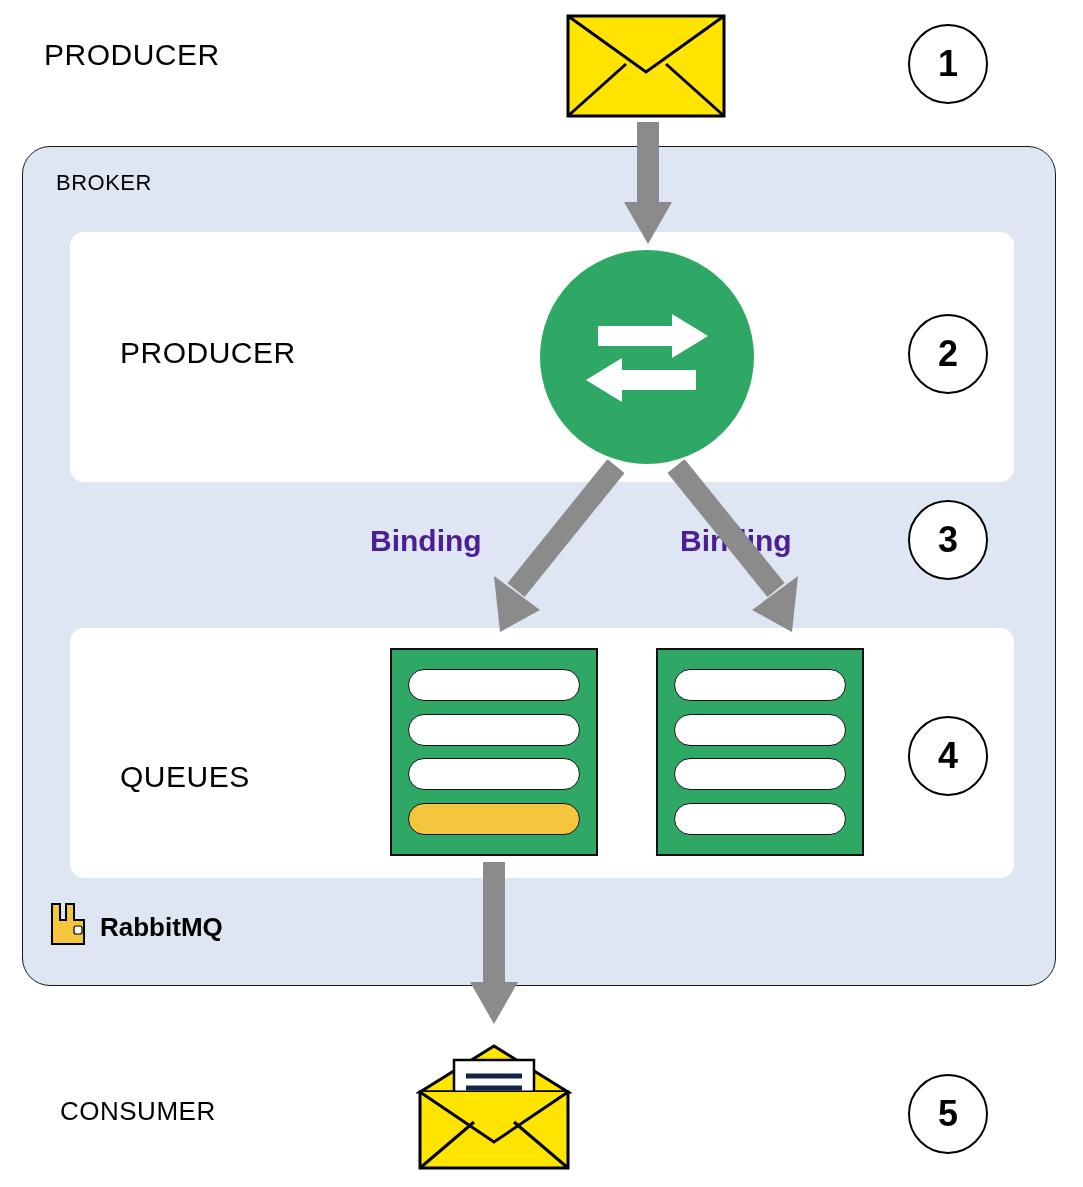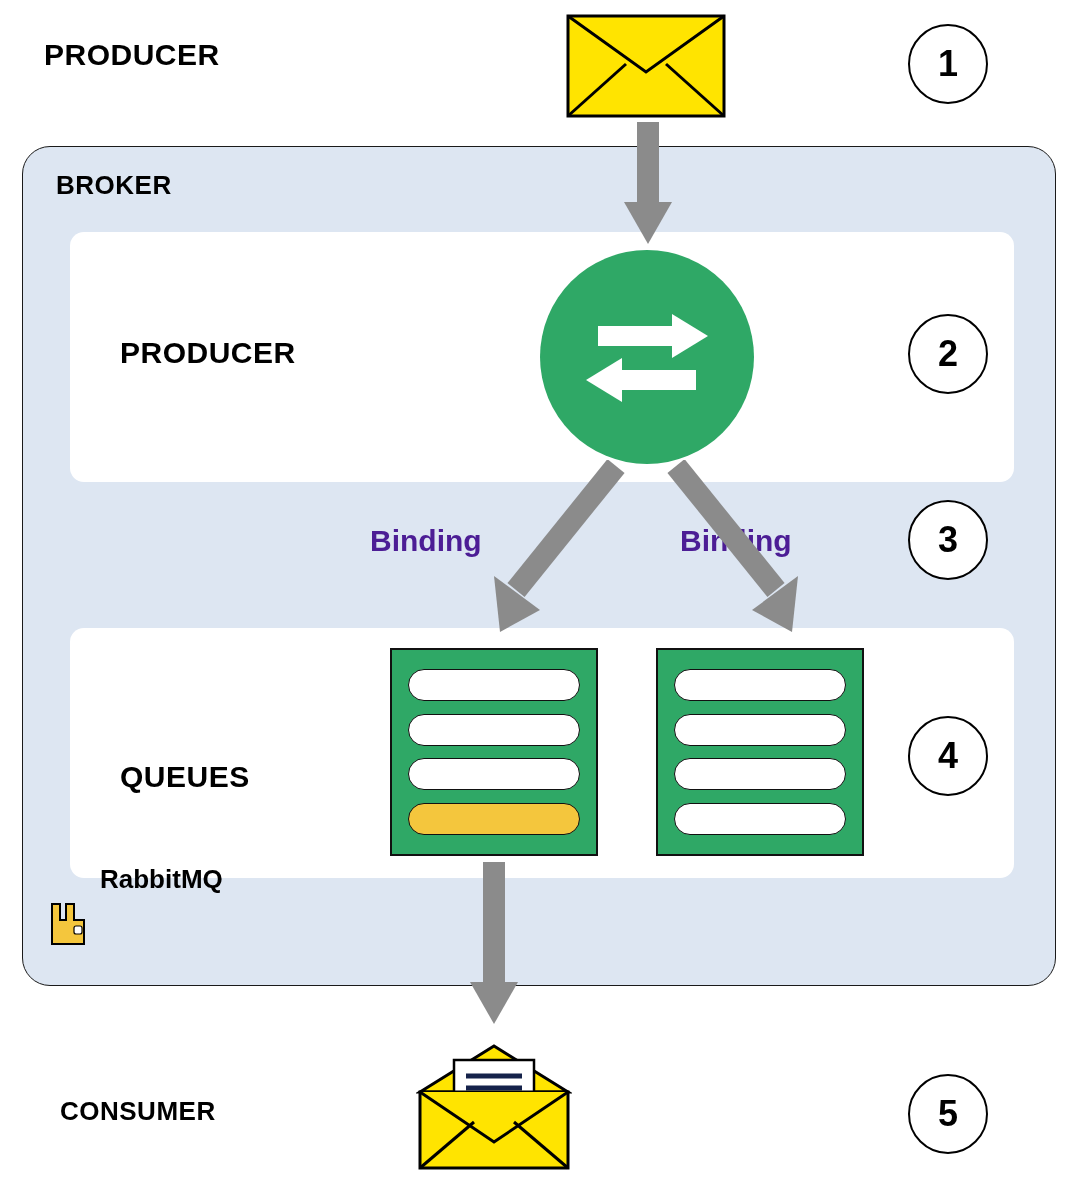--- a/index.html
+++ b/index.html
@@ -7,21 +7,21 @@
     margin: 0;
     padding: 0;
     background: #fff;
     font-family: Arial, Helvetica, sans-serif;
     width: 1083px;
     height: 1187px;
     position: relative;
   }
   .label {
     position: absolute;
-    font-weight: 700;
+    font-weight: 400;
     letter-spacing: 0.5px;
     color: #000;
   }
   .step-badge {
     position: absolute;
     width: 80px;
     height: 80px;
     border: 2px solid #000;
     border-radius: 50%;
     display: flex;
@@ -100,21 +100,21 @@
 <svg style="position:absolute; left:566px; top:14px; width:160px; height:104px;" viewBox="0 0 160 104">
   <rect x="2" y="2" width="156" height="100" fill="#ffe400" stroke="#000" stroke-width="3"></rect>
   <polyline points="2,2 80,58 158,2" fill="none" stroke="#000" stroke-width="3"></polyline>
   <polyline points="2,102 60,50" fill="none" stroke="#000" stroke-width="3"></polyline>
   <polyline points="158,102 100,50" fill="none" stroke="#000" stroke-width="3"></polyline>
 </svg>
 
 <div class="step-badge" style="left:908px; top:24px;">1</div>
 
 <div class="broker-box"></div>
-<div class="label" style="left:56px; top:170px; font-size:26px;">BROKER</div>
+<div class="label" style="left:56px; top:170px; font-size:22px;">BROKER</div>
 
 <div class="inner-card exchange-card"></div>
 <div class="label" style="left:120px; top:336px; font-size:30px;">PRODUCER</div>
 
 <div class="exchange-circle">
   <svg viewBox="0 0 214 214" width="214" height="214">
     <g fill="#fff">
       <rect x="58" y="76" width="78" height="20"></rect>
       <polygon points="132,64 132,108 168,86"></polygon>
       <rect x="78" y="120" width="78" height="20"></rect>
@@ -145,21 +145,21 @@
 
 <div class="step-badge" style="left:908px; top:716px;">4</div>
 
 <div class="binding-label" style="left:370px; top:524px;">Binding</div>
 <div class="binding-label" style="left:680px; top:524px;">Binding</div>
 
 <svg class="rabbit-icon" style="left:46px; top:902px; width:44px; height:44px;" viewBox="0 0 44 44">
   <path d="M6 2 h8 v16 h6 V2 h8 v16 h10 v24 H6 Z" fill="#f4c63d" stroke="#000" stroke-width="2"></path>
   <rect x="28" y="24" width="8" height="8" rx="2" fill="#fff" stroke="#000" stroke-width="1.2"></rect>
 </svg>
-<div class="rabbit-label" style="left:100px; top:864px;text-align:right;">RabbitMQ</div>
+<div class="rabbit-label" style="left:100px; top:912px;text-align:right;">RabbitMQ</div>
 
 <div class="label" style="left:60px; top:1096px; font-size:26px;">CONSUMER</div>
 
 <div class="step-badge" style="left:908px; top:1074px;">5</div>
 
 <svg style="position:absolute; left:416px; top:1042px; width:156px; height:130px;" viewBox="0 0 156 130">
   <polygon points="4,50 78,4 152,50" fill="#ffe400" stroke="#000" stroke-width="3"></polygon>
   <rect x="38" y="18" width="80" height="70" fill="#fff" stroke="#000" stroke-width="2.5"></rect>
   <line x1="50" y1="34" x2="106" y2="34" stroke="#15224a" stroke-width="5"></line>
   <line x1="50" y1="46" x2="106" y2="46" stroke="#15224a" stroke-width="5"></line>

